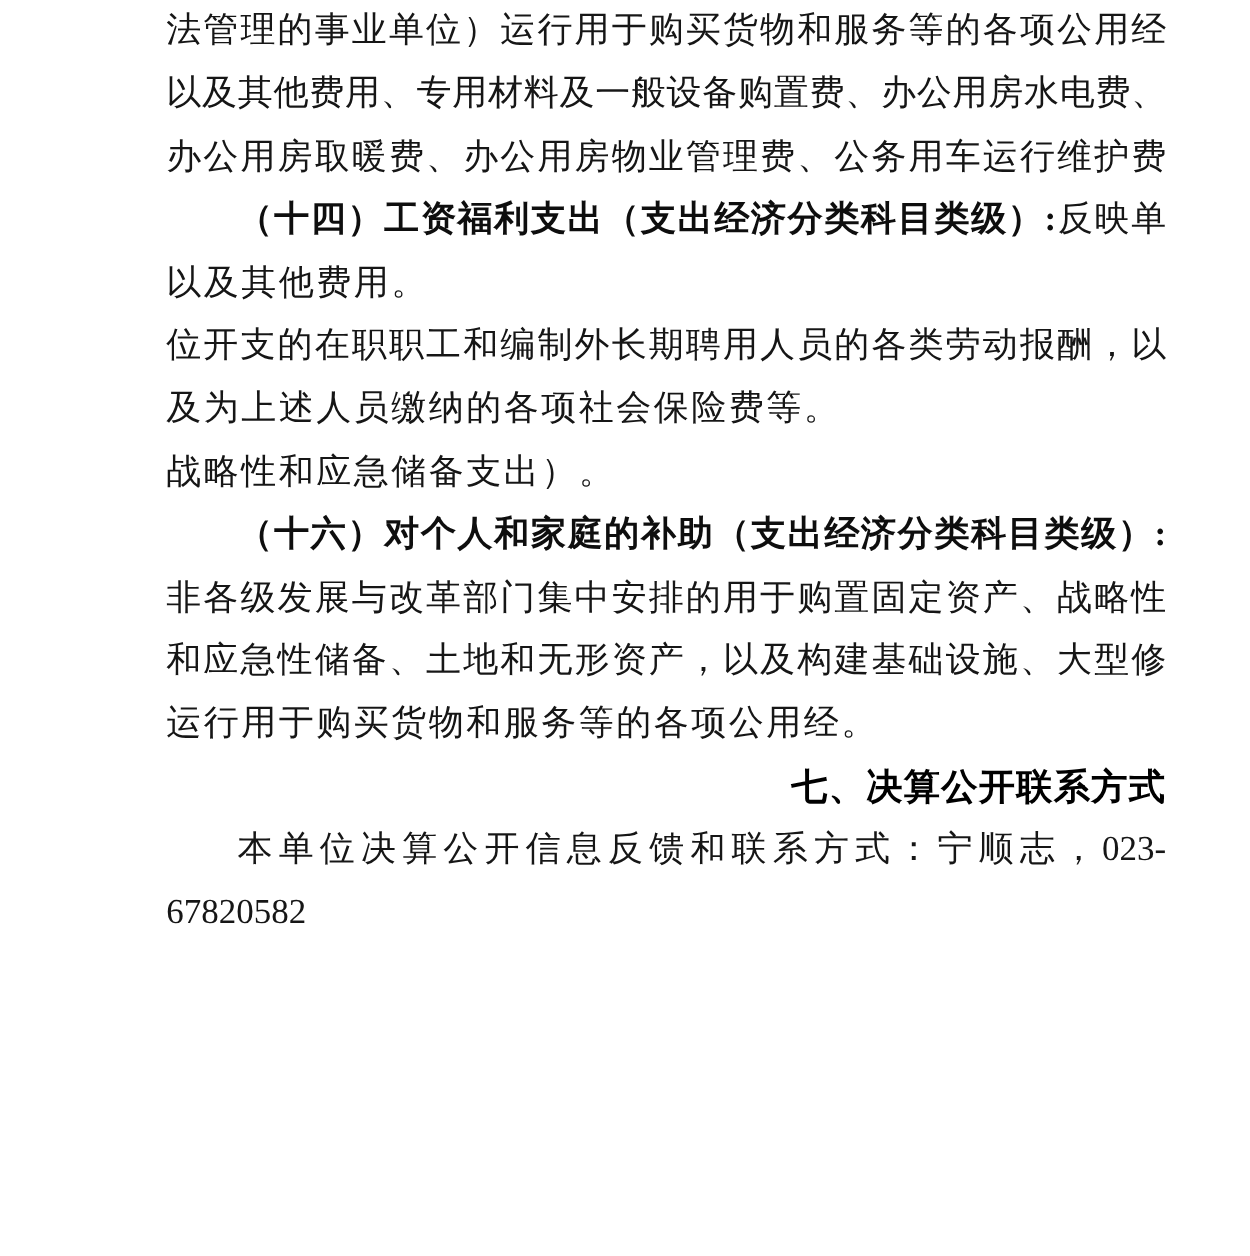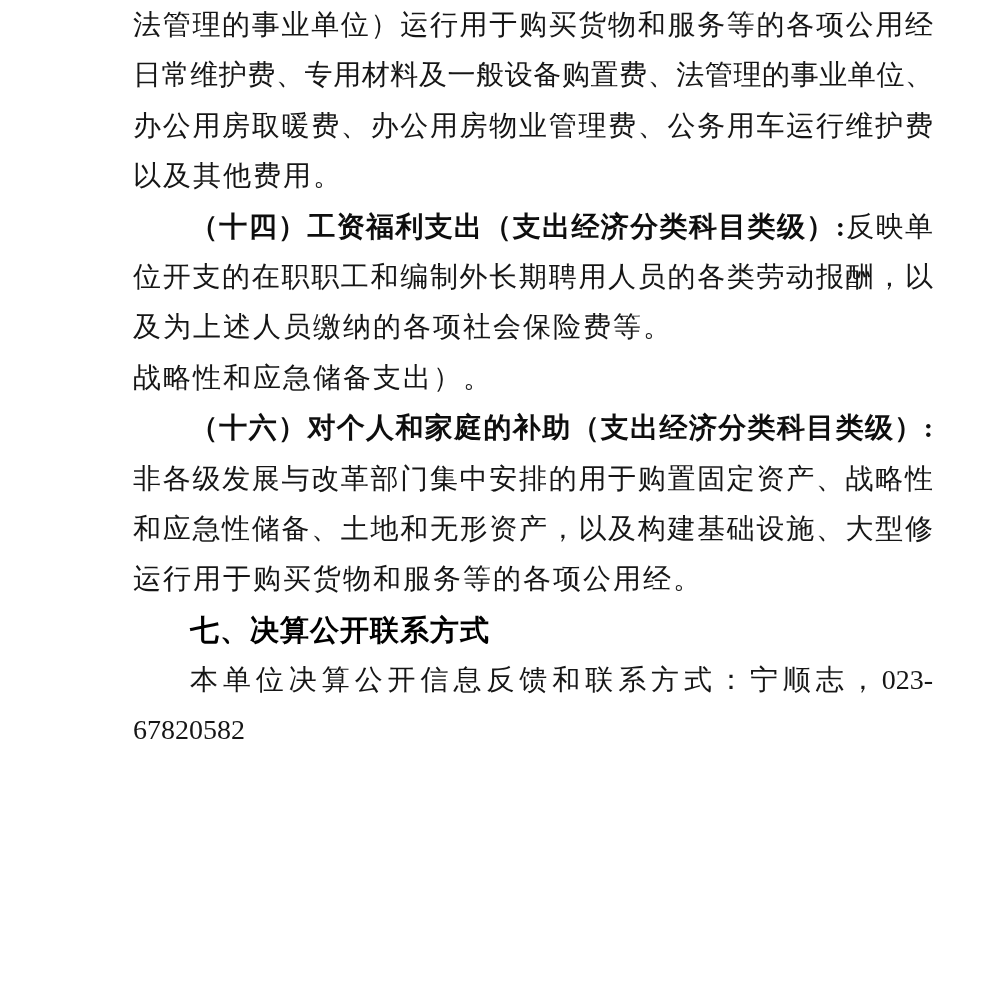--- a/index.html
+++ b/index.html
@@ -30,20 +30,21 @@
     white-space: nowrap;
   }
   .line.justify {
     white-space: normal;
     text-align: justify;
     text-align-last: justify;
     text-justify: inter-character;
   }
   .line.indent {
     padding-left: 57px;
+    text-align: right;
   }
   .line.cjkleft {
     letter-spacing: 2px;
   }
   .line.heading {
     font-family: "Liberation Sans", "DejaVu Sans", sans-serif;
     font-weight: 700;
     font-size: 29px;
     color: #000000;
     letter-spacing: 1px;
@@ -55,24 +56,24 @@
     font-weight: 700;
     color: #0e0e0e;
   }
 </style>
 </head>
 <body>
 
 <div class="page">
   <div class="text-block">
       <div class="line justify"><span>法管理的事业单位）运行用于购买货物和服务等的各项公用经</span></div>
-      <div class="line justify"><span>日常维护费、专用材料及一般设备购置费、法管理的事业单位、</span></div>
+      <div class="line justify"><span>以及其他费用、专用材料及一般设备购置费、办公用房水电费、</span></div>
       <div class="line justify"><span>办公用房取暖费、办公用房物业管理费、公务用车运行维护费</span></div>
+      <div class="line justify indent"><span class="seg-bold">（十四）工资福利支出（支出经济分类科目类级）:</span><span>反映单</span></div>
       <div class="line cjkleft"><span>以及其他费用。</span></div>
-      <div class="line justify indent"><span class="seg-bold">（十四）工资福利支出（支出经济分类科目类级）:</span><span>反映单</span></div>
       <div class="line justify"><span>位开支的在职职工和编制外长期聘用人员的各类劳动报酬，以</span></div>
       <div class="line cjkleft"><span>及为上述人员缴纳的各项社会保险费等。</span></div>
       <div class="line cjkleft"><span>战略性和应急储备支出）。</span></div>
       <div class="line justify indent"><span class="seg-bold">（十六）对个人和家庭的补助（支出经济分类科目类级）:</span></div>
       <div class="line justify"><span>非各级发展与改革部门集中安排的用于购置固定资产、战略性</span></div>
       <div class="line justify"><span>和应急性储备、土地和无形资产，以及构建基础设施、大型修</span></div>
       <div class="line cjkleft"><span>运行用于购买货物和服务等的各项公用经。</span></div>
       <div class="line indent heading"><span>七、决算公开联系方式</span></div>
       <div class="line justify indent"><span>本单位决算公开信息反馈和联系方式：宁顺志，023-</span></div>
       <div class="line latin"><span>67820582</span></div>

